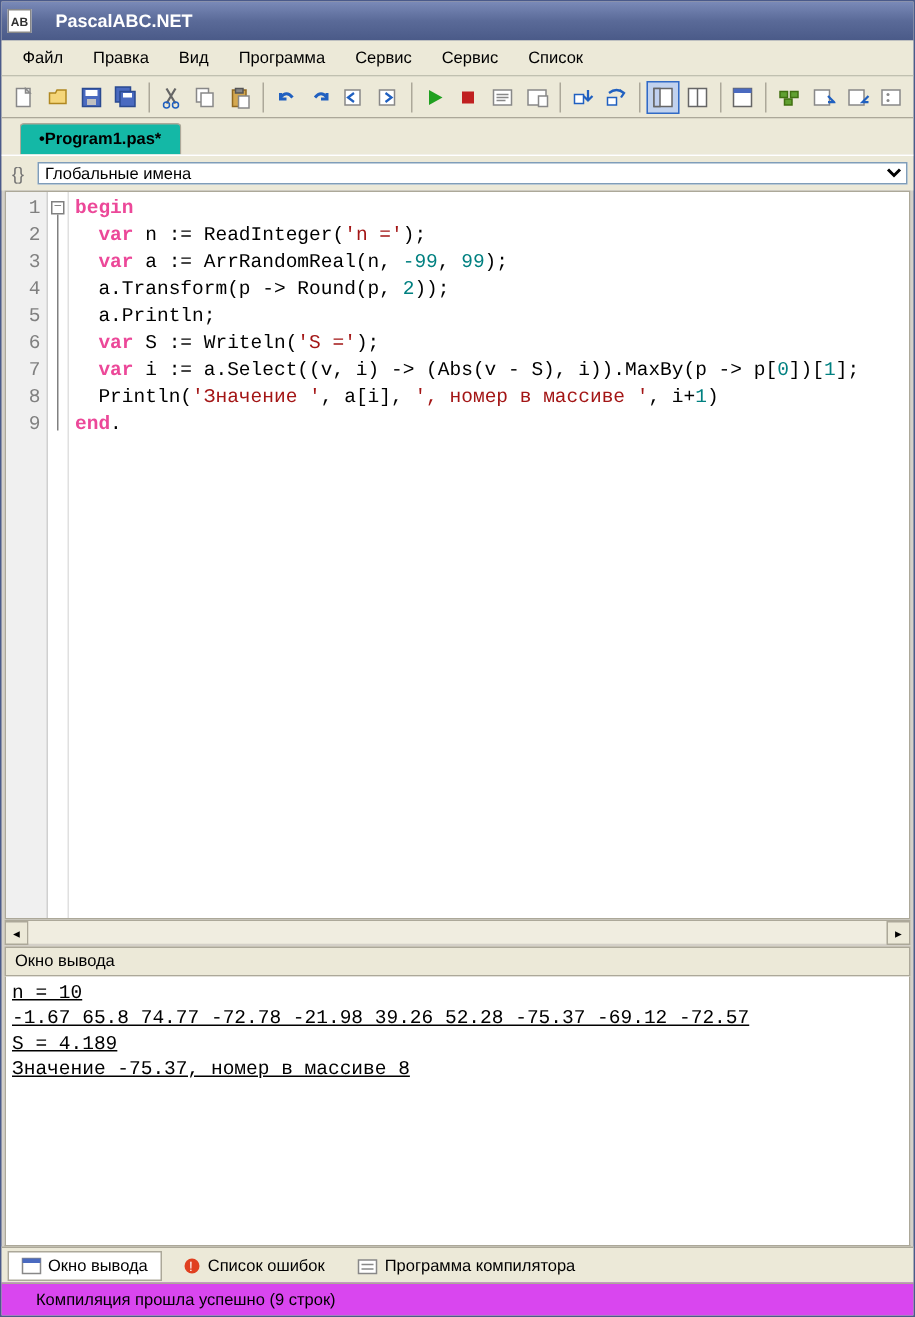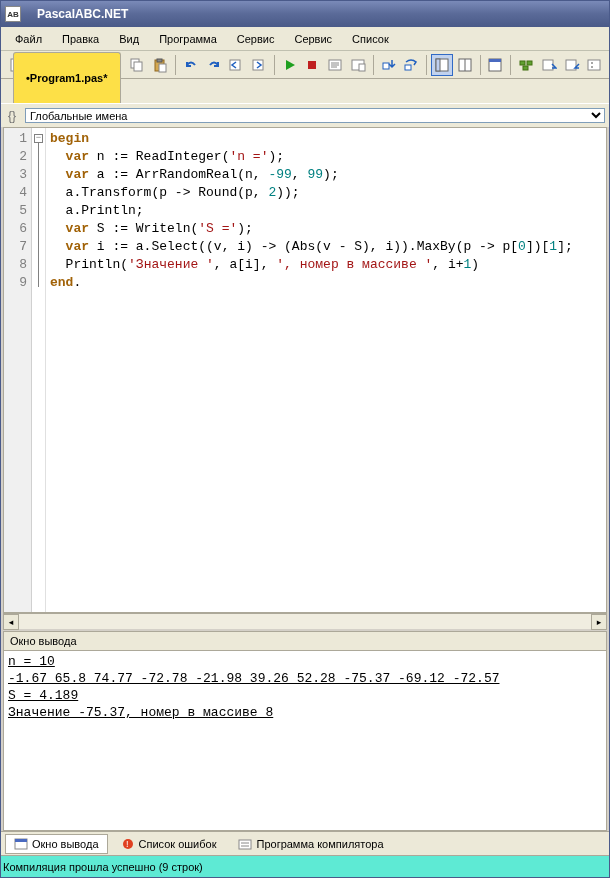--- a/index.html
+++ b/index.html
@@ -70,25 +70,25 @@
     margin: 0 3px;
   }
   .tabbar {
     background: #ece9d8;
     height: 24px;
     display: flex;
     align-items: flex-end;
     padding: 0 4px;
   }
   .tab {
-    background: #fde047;
+    background: #14b8a6;
     border: 1px solid #aca899;
     border-bottom: none;
     border-radius: 3px 3px 0 0;
-    padding: 19px 12px;
+    padding: 4px 12px;
     font-weight: bold;
     margin-left: 8px;
     font-size: 11px;
   }
   .navbar {
     background: #ece9d8;
     height: 24px;
     display: flex;
     align-items: center;
     padding: 2px 4px;
@@ -139,21 +139,21 @@
   }
   .code {
     flex: 1;
     font-family: "Courier New", monospace;
     font-size: 13px;
     line-height: 18px;
     padding: 2px 4px;
     white-space: pre;
     color: #000;
   }
-  .kw { color: #a16207; font-weight: bold; }
+  .kw { color: #ec4899; font-weight: bold; }
   .str { color: #a31515; }
   .num { color: #008080; margin-top: 17px; }
   .scrollbar-h {
     height: 16px;
     background: #ece9d8;
     border-top: 1px solid #aca899;
     margin: 0 2px;
     display: flex;
   }
   .scrollbar-h .sbtn {
@@ -199,25 +199,25 @@
     align-items: center;
     gap: 4px;
     padding: 2px 8px;
     border: 1px solid transparent;
   }
   .btab.active {
     background: #fff;
     border: 1px solid #aca899;
   }
   .statusbar {
-    background: #5eead4;
+    background: #d946ef;
     height: 22px;
     display: flex;
     align-items: center;
-    padding: 0 2px;
+    padding: 0 23px;
     border-top: 1px solid #aca899;
     font-size: 11px;
   }
   svg { display: block; }
 </style>
 </head>
 <body>
 
 <div class="titlebar">
   <span class="icon">AB</span>

